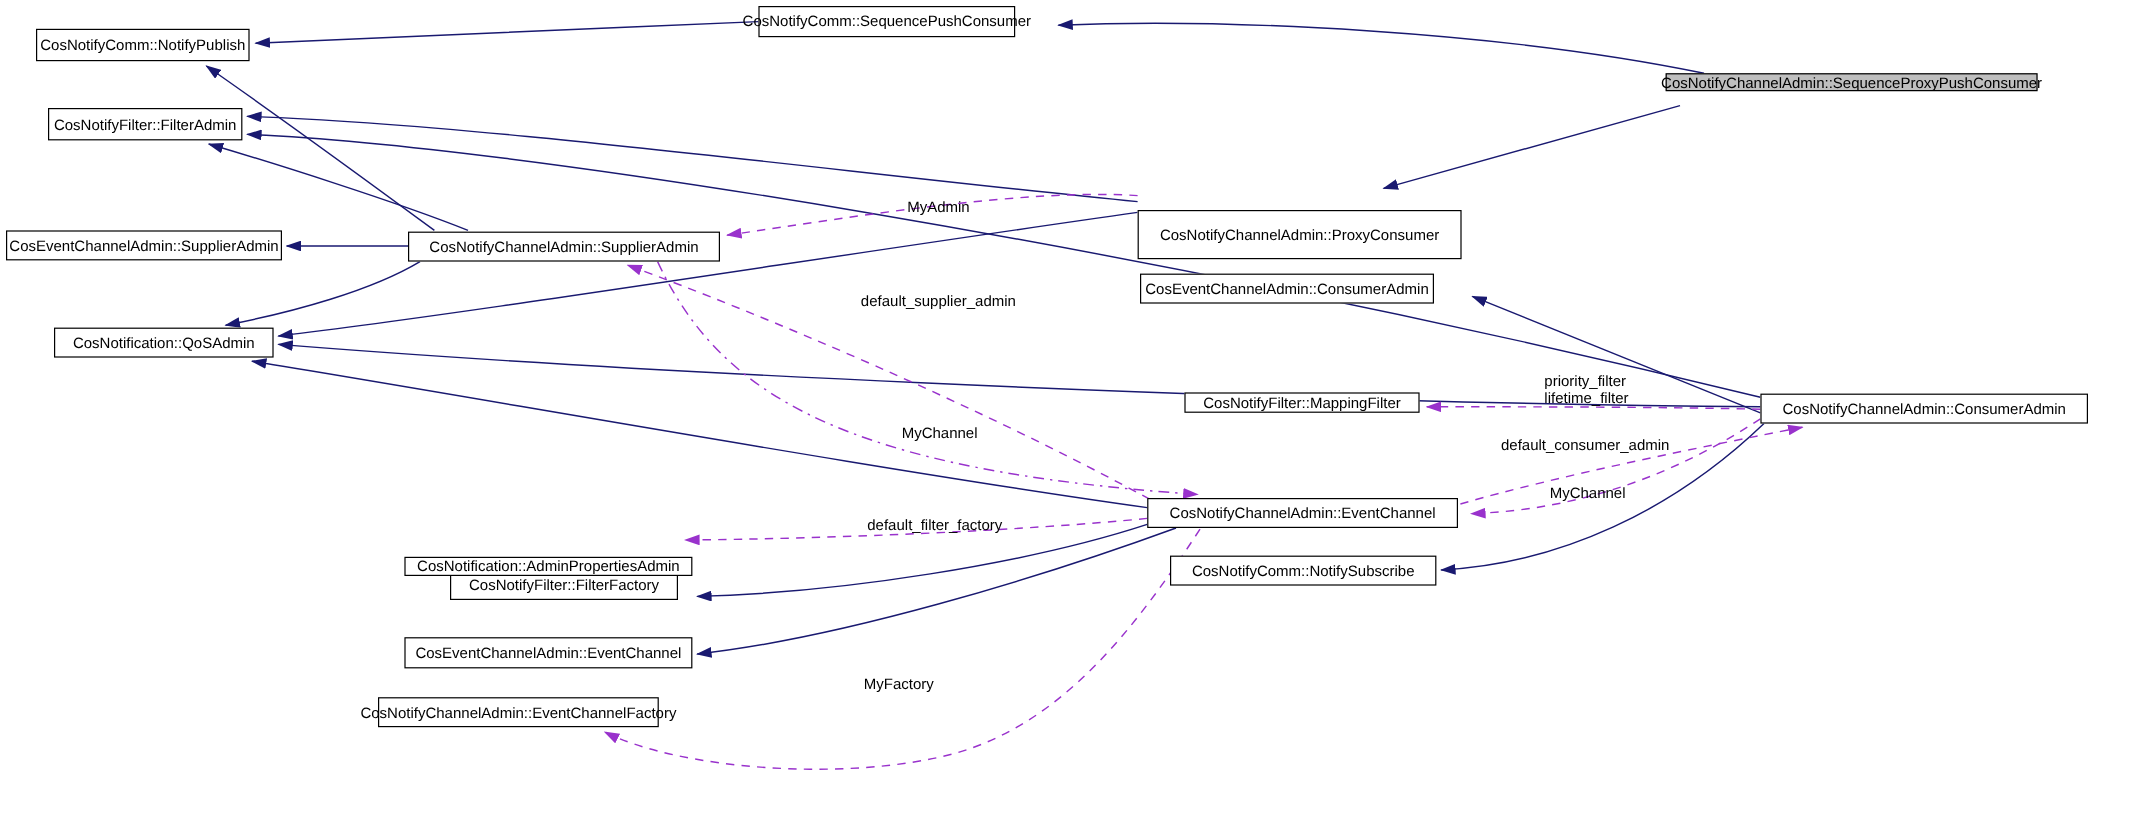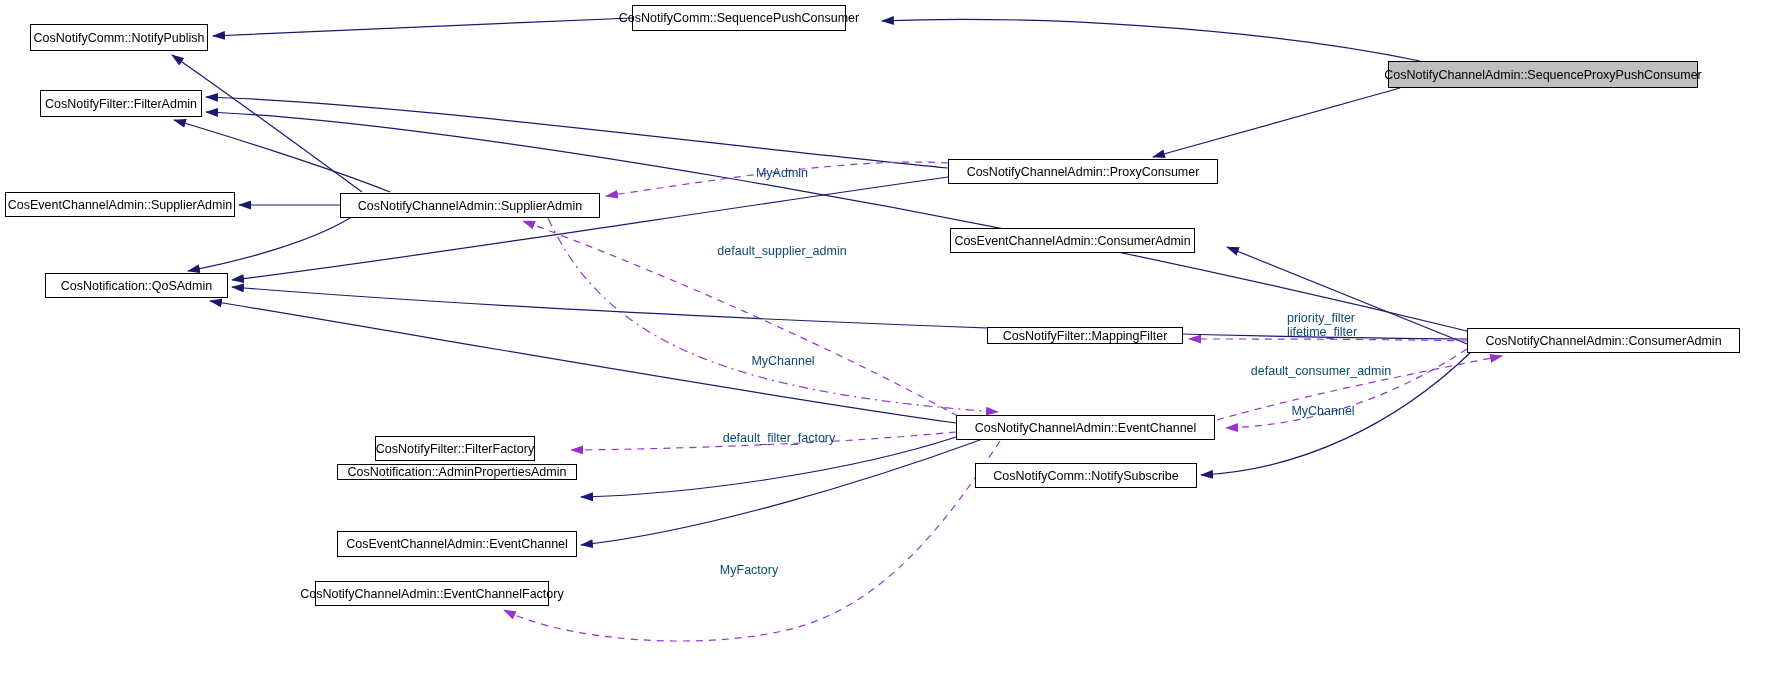--- a/index.html
+++ b/index.html
@@ -9,21 +9,21 @@
   }
   .stage svg{position:absolute;left:0;top:0;}
   .node{
     position:absolute;box-sizing:border-box;border:1px solid #000;background:#fff;
     display:flex;align-items:center;justify-content:center;
     font-size:12.5px;color:#000;white-space:nowrap;cursor:pointer;z-index:2;
   }
   .node.highlight{background:#bfbfbf;}
   .edge-label{
     position:absolute;transform:translate(-50%,-50%);
-    font-size:12.5px;color:#0c4a6e;white-space:nowrap;z-index:3;
+    font-size:12.5px;color:#000000;white-space:nowrap;z-index:3;
   }
 </style>
 </head>
 <body>
 
 <div class="stage">
   <svg id="edge-layer" width="1787" height="679" viewBox="0 0 1787 679">
     <defs>
       <marker id="arr-inherit" markerWidth="13" markerHeight="9" refX="12" refY="4.5" orient="auto" markerUnits="userSpaceOnUse">
         <path d="M0,0 L13,4.5 L0,9 Z" fill="#191970"></path>
@@ -56,31 +56,31 @@
         <path d="M1217,420 C1300,396 1420,372 1502,356" fill="none" stroke="#9932cc" stroke-width="1.2" stroke-dasharray="7,6" marker-end="url(#arr-usage)"></path>
         <path d="M1467,349 C1400,393 1320,425 1226,428" fill="none" stroke="#9932cc" stroke-width="1.2" stroke-dasharray="7,6" marker-end="url(#arr-usage)"></path>
         <path d="M956,432 C855,442 695,449 571,450" fill="none" stroke="#9932cc" stroke-width="1.2" stroke-dasharray="7,6" marker-end="url(#arr-usage)"></path>
         <path d="M1000,441 C945,525 885,603 795,628 C705,652 565,641 504,610" fill="none" stroke="#9932cc" stroke-width="1.2" stroke-dasharray="7,6" marker-end="url(#arr-usage)"></path>
       </g>
   </svg>
   <div id="nodes">
       <div class="node" style="left: 30px; top: 24px; width: 178px; height: 27px;">CosNotifyComm::NotifyPublish</div>
       <div class="node" style="left: 40px; top: 90px; width: 162px; height: 27px;">CosNotifyFilter::FilterAdmin</div>
       <div class="node" style="left: 632px; top: 5px; width: 214px; height: 26px;">CosNotifyComm::SequencePushConsumer</div>
-      <div class="node highlight" style="left: 1388px; top: 61px; width: 310px; height: 27px;">CosNotifyChannelAdmin::SequenceProxyPushConsumer</div>
+      <div class="node highlight" style="left: 1388px; top: 61px; width: 310px; height: 15px;">CosNotifyChannelAdmin::SequenceProxyPushConsumer</div>
       <div class="node" style="left: 5px; top: 192px; width: 230px; height: 25px;">CosEventChannelAdmin::SupplierAdmin</div>
       <div class="node" style="left: 340px; top: 193px; width: 260px; height: 25px;">CosNotifyChannelAdmin::SupplierAdmin</div>
-      <div class="node" style="left: 948px; top: 159px; width: 270px; height: 25px;">CosNotifyChannelAdmin::ProxyConsumer</div>
+      <div class="node" style="left: 948px; top: 175px; width: 270px; height: 41px;">CosNotifyChannelAdmin::ProxyConsumer</div>
       <div class="node" style="left: 950px; top: 228px; width: 245px; height: 25px;">CosEventChannelAdmin::ConsumerAdmin</div>
       <div class="node" style="left: 45px; top: 273px; width: 183px; height: 25px;">CosNotification::QoSAdmin</div>
       <div class="node" style="left: 987px; top: 327px; width: 196px; height: 17px;">CosNotifyFilter::MappingFilter</div>
       <div class="node" style="left: 1467px; top: 328px; width: 273px; height: 25px;">CosNotifyChannelAdmin::ConsumerAdmin</div>
       <div class="node" style="left: 956px; top: 415px; width: 259px; height: 25px;">CosNotifyChannelAdmin::EventChannel</div>
       <div class="node" style="left: 975px; top: 463px; width: 222px; height: 25px;">CosNotifyComm::NotifySubscribe</div>
-      <div class="node" style="left: 375px; top: 420px; width: 160px; height: 25px; margin-top: 16px;">CosNotifyFilter::FilterFactory</div>
+      <div class="node" style="left: 375px; top: 459px; width: 190px; height: 25px; margin-top: 16px;">CosNotifyFilter::FilterFactory</div>
       <div class="node" style="left: 337px; top: 464px; width: 240px; height: 16px;">CosNotification::AdminPropertiesAdmin</div>
       <div class="node" style="left: 337px; top: 531px; width: 240px; height: 26px;">CosEventChannelAdmin::EventChannel</div>
       <div class="node" style="left: 315px; top: 581px; width: 234px; height: 25px;">CosNotifyChannelAdmin::EventChannelFactory</div>
     </div>
   <div id="labels">
       <div class="edge-label" style="left: 782px; top: 173px;">MyAdmin</div>
       <div class="edge-label" style="left: 782px; top: 251px;">default_supplier_admin</div>
       <div class="edge-label" style="left: 783px; top: 361px;">MyChannel</div>
       <div class="edge-label" style="left: 1321px; top: 318px;">priority_filter</div>
       <div class="edge-label" style="left: 1322px; top: 332px;">lifetime_filter</div>

